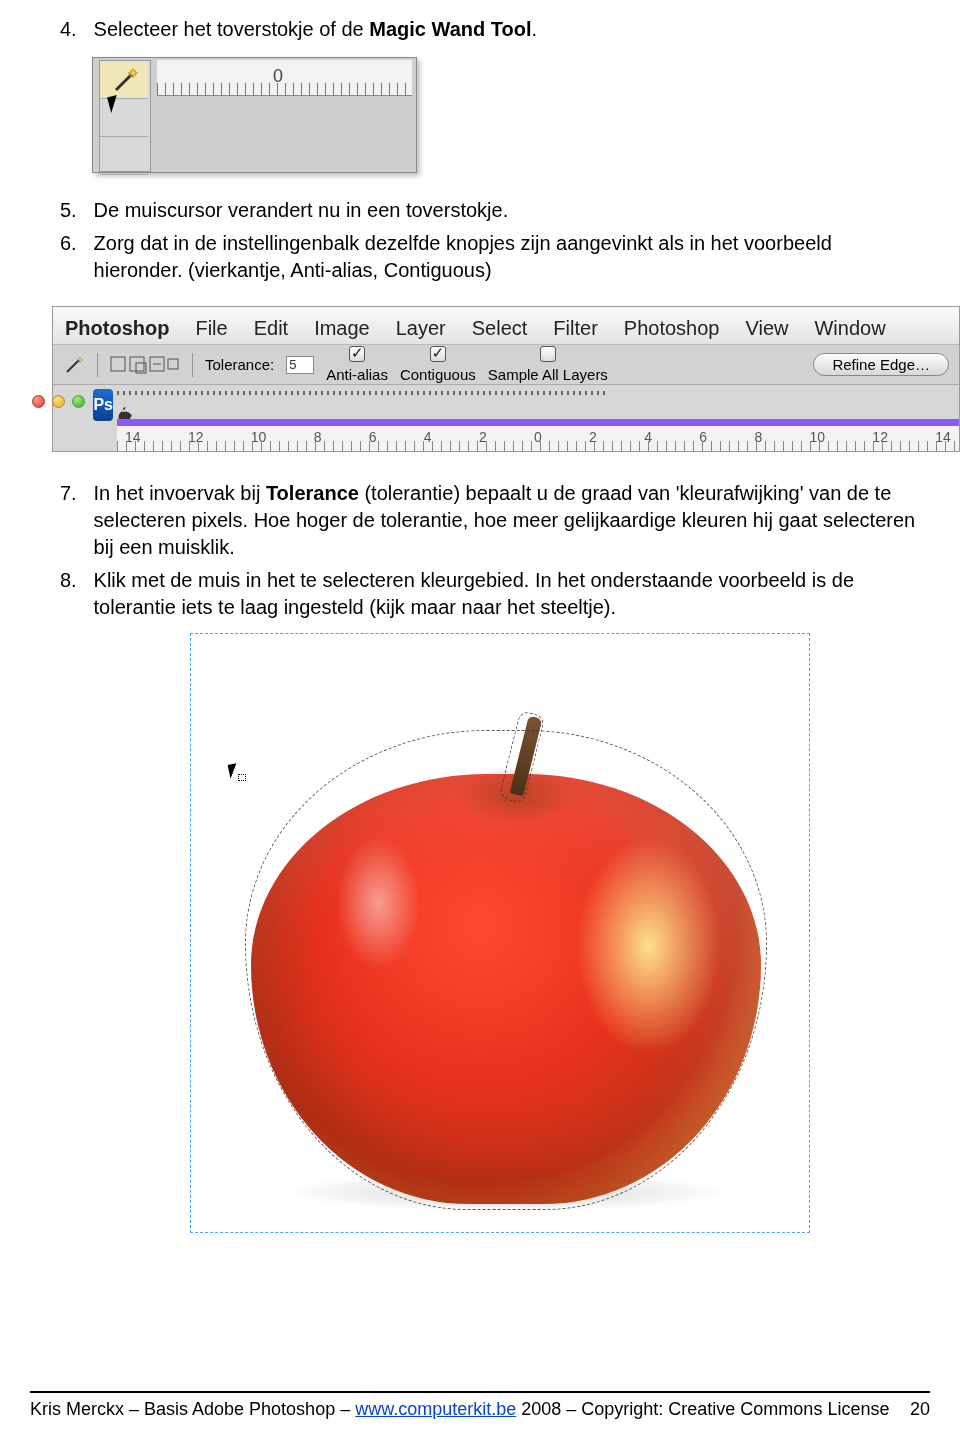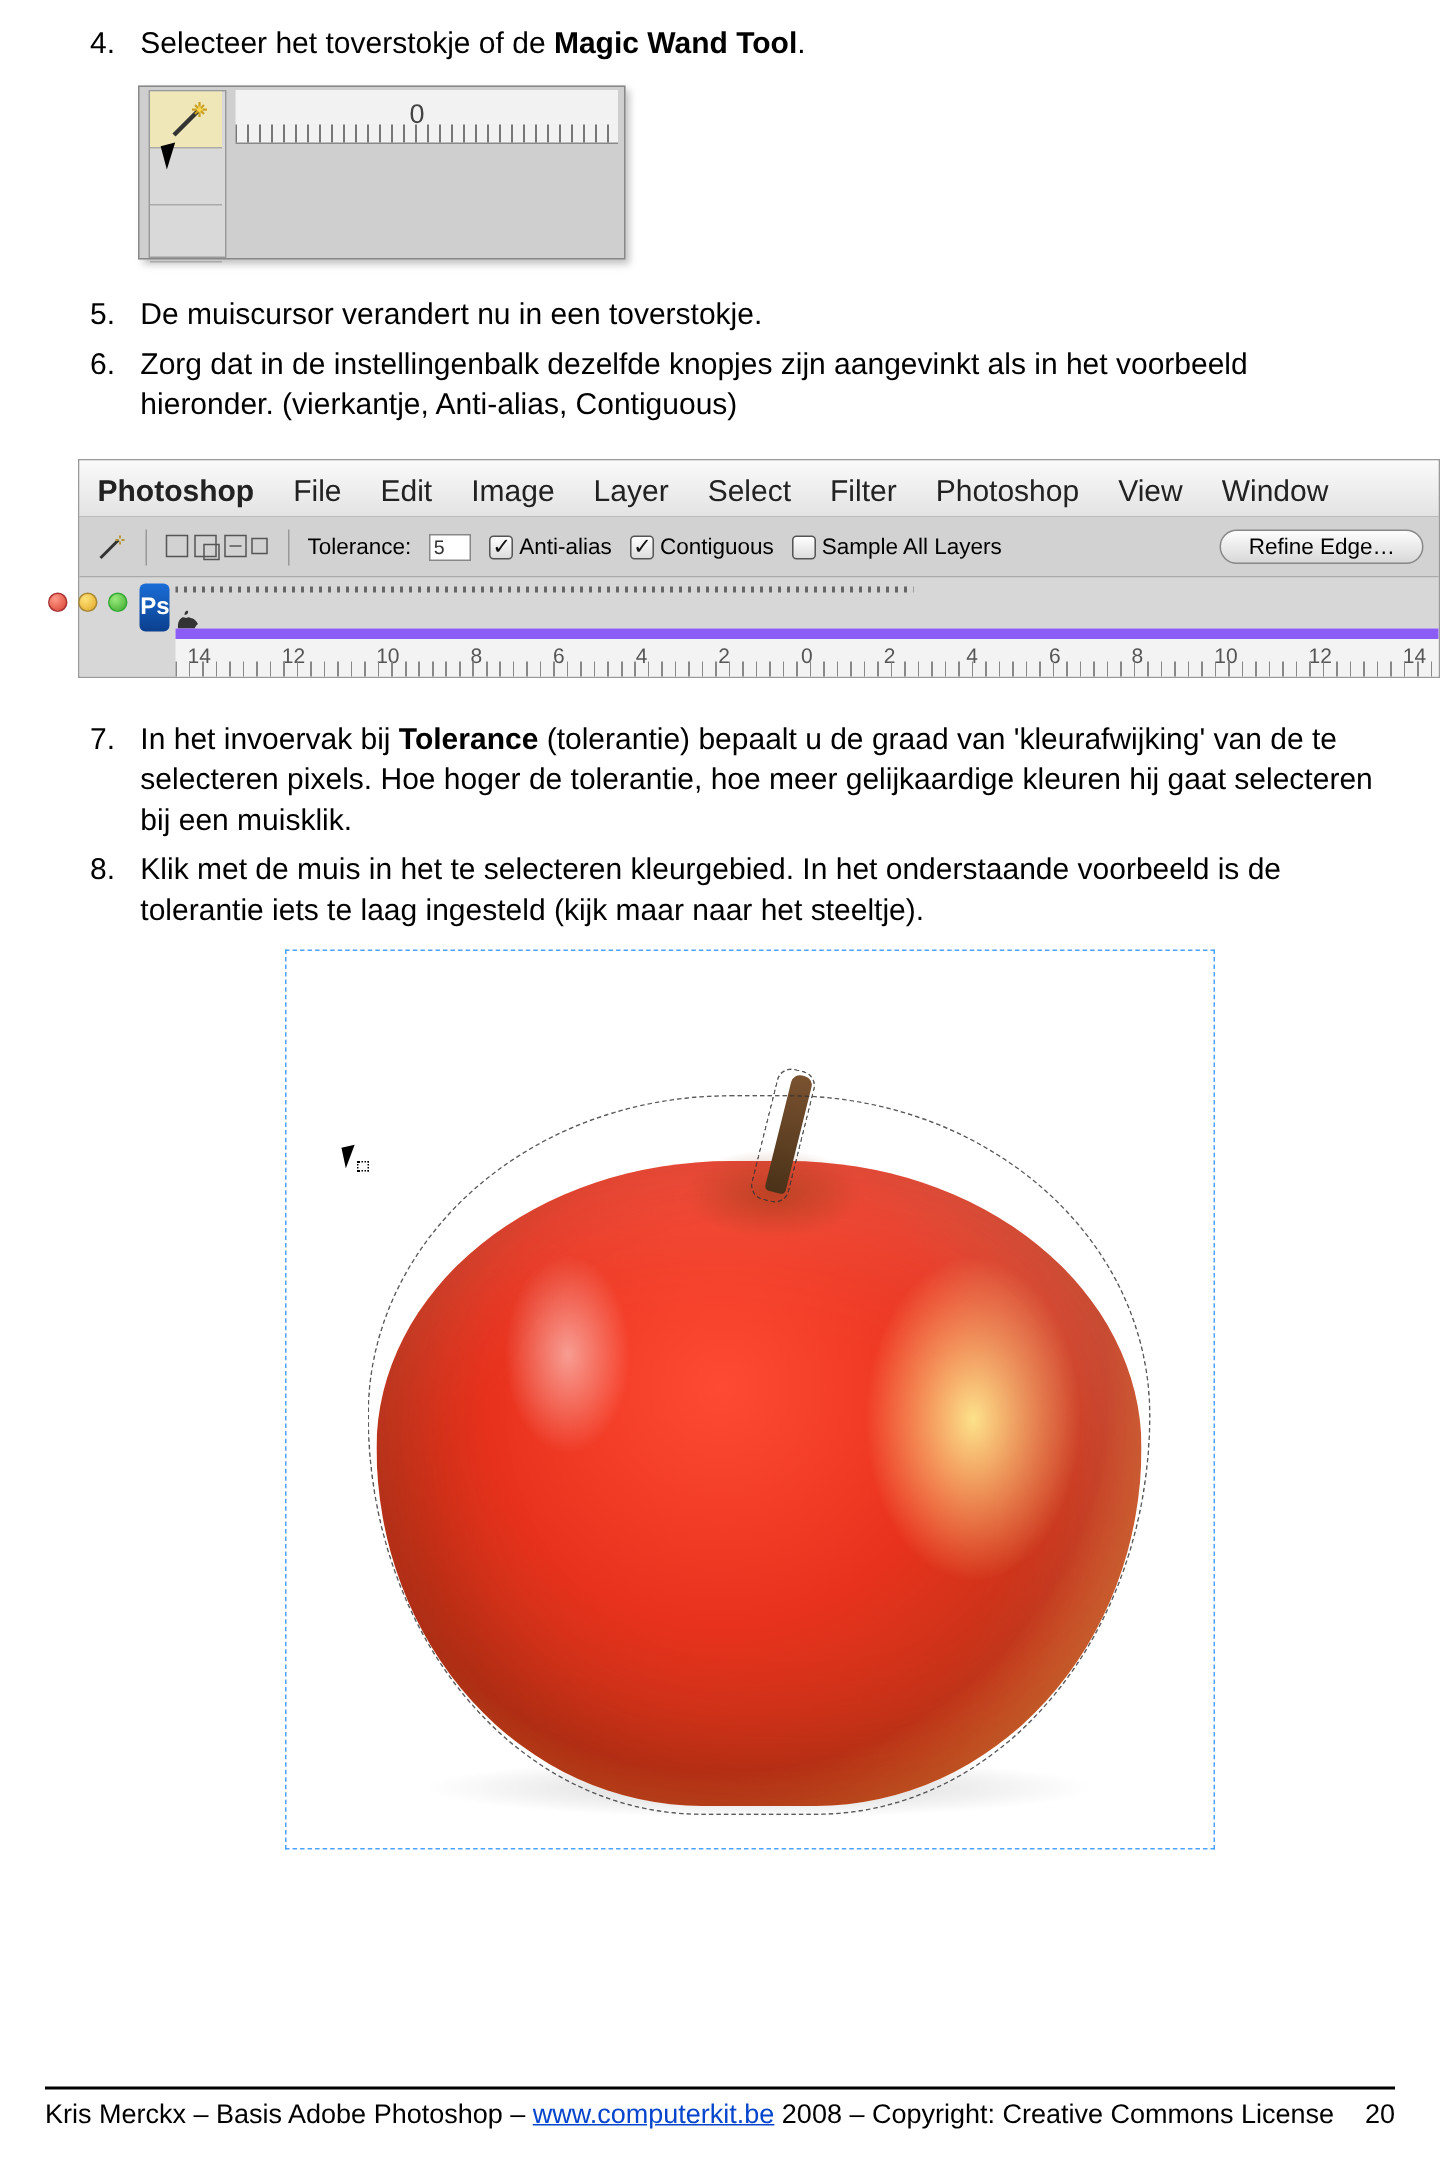--- a/index.html
+++ b/index.html
@@ -91,21 +91,21 @@
     height: 40px;
     border-bottom: 1px solid #aaa;
   }
   .optbar .wandicon { width: 22px; height: 22px; display: inline-block; }
   .optbar .sep { width: 1px; height: 24px; background: #999; }
   .optbar .tolinput {
     width: 28px; height: 18px; background: #fff; border: 1px solid #888;
     font: 13px Arial; color: #333; text-align: left; padding: 0 2px;
     display: inline-block;
   }
-  .chk { display: inline-flex; align-items: center; gap: 4px; font-size: 15px; }
+  .chk { display: inline-flex; align-items: center; gap: 4px; font-size: 15px; flex-direction: column; }
   .chk .box {
     width: 16px; height: 16px; border: 1px solid #555; border-radius: 3px;
     background: linear-gradient(#fff,#dcdcdc); position: relative;
   }
   .chk .box.on::after {
     content: "✓"; position: absolute; left: 1px; top: -3px; font-size: 15px; color: #111;
   }
   .refine {
     margin-left: auto;
     padding: 2px 18px;

